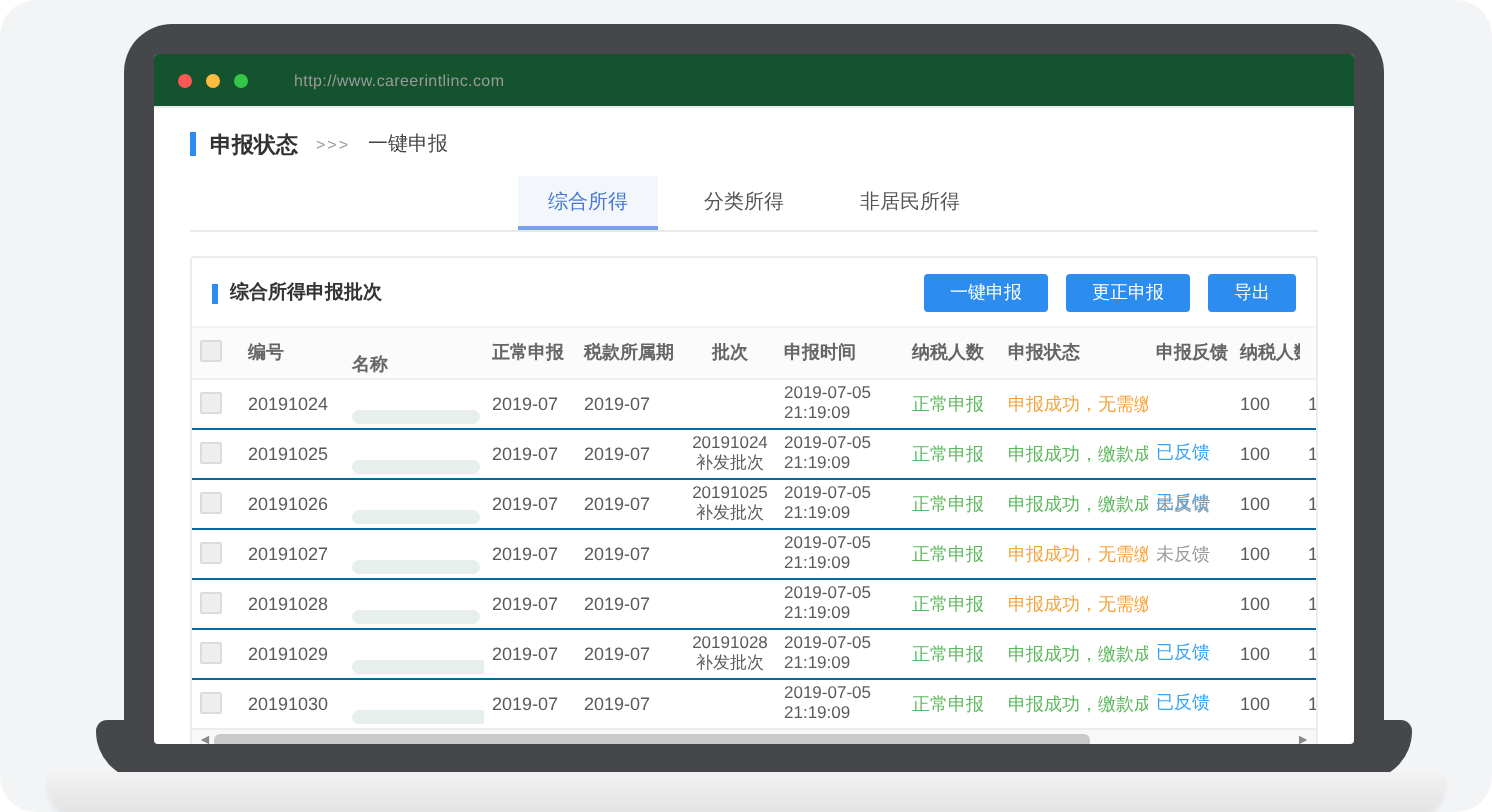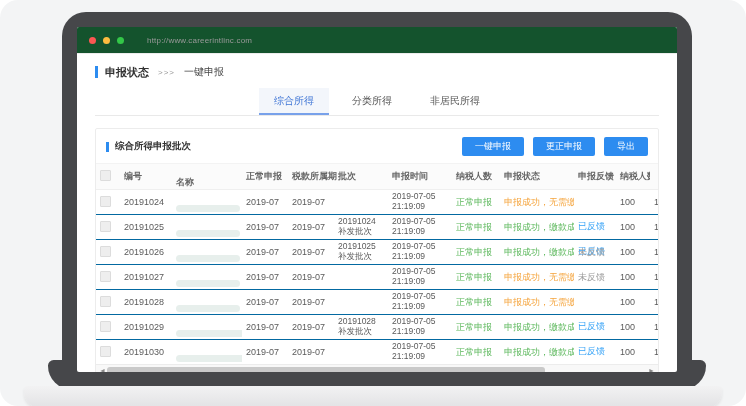--- a/index.html
+++ b/index.html
@@ -51,21 +51,21 @@
     border:none;border-radius:2px;margin-left:9px;flex:none;}
 
   .twrap{overflow:hidden;}
   .thead,.tr{display:flex;align-items:center;}
   .thead{height:25px;background:#fbfbfb;border-top:1px solid #f3f3f3;border-bottom:1px solid #efefef;
     font-size:9px;color:#666;font-weight:bold;}
   .tr{height:24px;border-bottom:1px solid #0369a1;font-size:9px;color:#5a5a5a;}
   .tbody .tr:last-child{border-bottom:none;}
   .td,.th{flex:none;padding-left:4px;box-sizing:border-box;white-space:nowrap;overflow:hidden;}
   .c-cb{width:24px;} .c-id{width:52px;} .c-name{width:70px;margin-top:12px;} .c-month{width:46px;}
-  .c-period{width:50px;} .c-batch{width:54px;text-align:left;padding-left:0;}
+  .c-period{width:50px;} .c-batch{width:54px;text-align:center;padding-left:0;}
   .c-time{width:60px;padding-left:0;} .c-type{width:48px;}
   .c-status{width:74px;} .c-fb{width:42px;} .c-tax{width:34px;} .c-clip{width:40px;}
   .td.c-batch,.td.c-time{font-size:8.5px;line-height:1.15;white-space:pre-line;}
   .cb{display:inline-block;width:9px;height:9px;background:#eeeeee;border:1px solid #dcdcdc;border-radius:1px;}
   .pill{display:inline-block;width:64px;height:7px;border-radius:3.5px;background:#e7efec;vertical-align:middle;}
   .tbody .tr:nth-child(6) .pill{width:92px;}
   .tbody .tr:nth-child(7) .pill{width:86px;}
   .green{color:#5CB85C;} .orange{color:#F5A43C;} .blue{color:#36A3F7;margin-top:48px;} .grey{color:#9b9b9b;}
 
   .hscroll{position:relative;height:11px;background:#f8f8f8;border-top:1px solid #ececec;}

